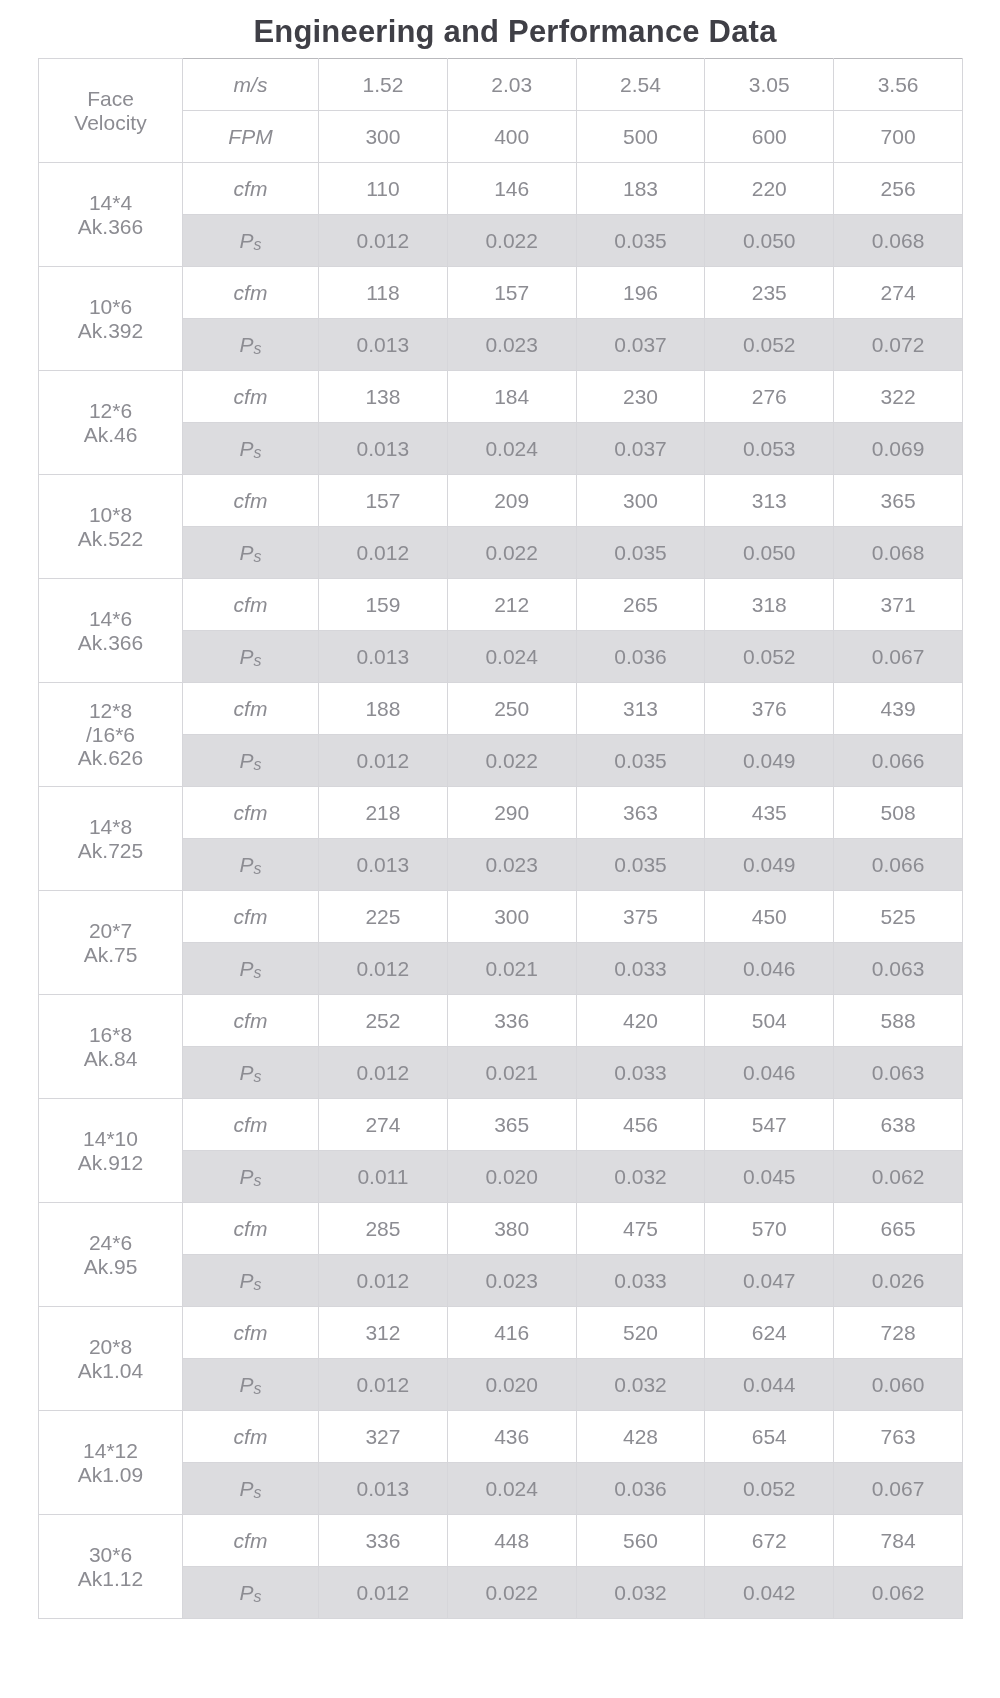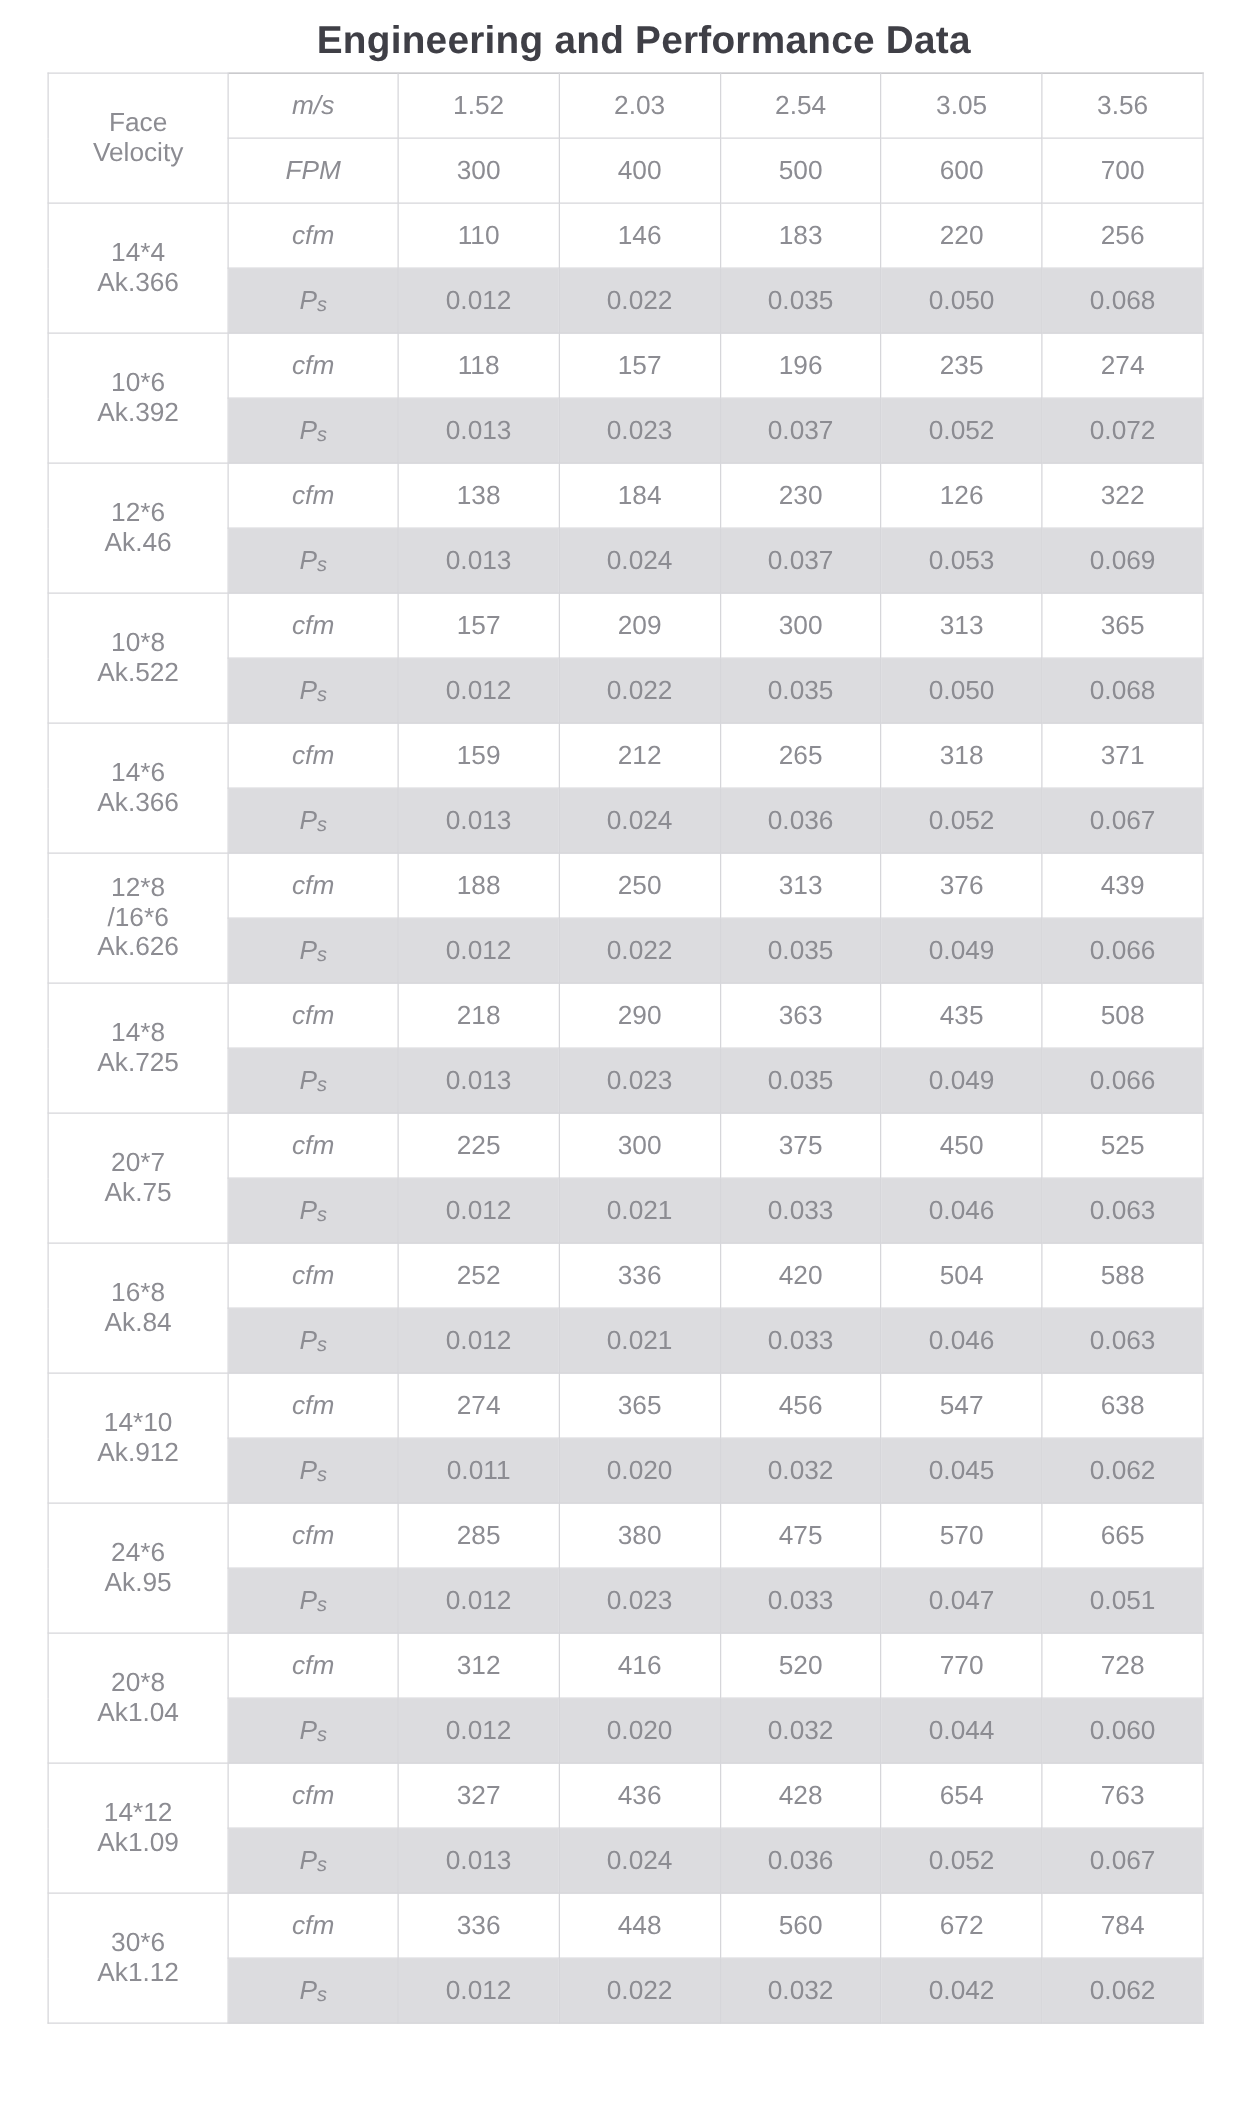--- a/index.html
+++ b/index.html
@@ -167,21 +167,21 @@
         </tr>
         <tr class="band-cfm">
           <td class="label-cell row-head" rowspan="2">
             <span class="l-line">12*6</span>
             <span class="l-line">Ak.46</span>
           </td>
           <td class="unitcell">cfm</td>
           <td class="datacell">138</td>
           <td class="datacell">184</td>
           <td class="datacell">230</td>
-          <td class="datacell">126</td>
+          <td class="datacell">276</td>
           <td class="datacell">322</td>
         </tr>
         <tr class="band-ps">
           <td class="unitcell">P<span class="ps-sub">s</span></td>
           <td class="datacell">0.013</td>
           <td class="datacell">0.024</td>
           <td class="datacell">0.037</td>
           <td class="datacell">0.053</td>
           <td class="datacell">0.069</td>
         </tr>
@@ -337,32 +337,32 @@
           <td class="datacell">475</td>
           <td class="datacell">570</td>
           <td class="datacell">665</td>
         </tr>
         <tr class="band-ps">
           <td class="unitcell">P<span class="ps-sub">s</span></td>
           <td class="datacell">0.012</td>
           <td class="datacell">0.023</td>
           <td class="datacell">0.033</td>
           <td class="datacell">0.047</td>
-          <td class="datacell">0.051</td>
+          <td class="datacell">0.026</td>
         </tr>
         <tr class="band-cfm">
           <td class="label-cell row-head" rowspan="2">
             <span class="l-line">20*8</span>
             <span class="l-line">Ak1.04</span>
           </td>
           <td class="unitcell">cfm</td>
           <td class="datacell">312</td>
           <td class="datacell">416</td>
           <td class="datacell">520</td>
-          <td class="datacell">770</td>
+          <td class="datacell">624</td>
           <td class="datacell">728</td>
         </tr>
         <tr class="band-ps">
           <td class="unitcell">P<span class="ps-sub">s</span></td>
           <td class="datacell">0.012</td>
           <td class="datacell">0.020</td>
           <td class="datacell">0.032</td>
           <td class="datacell">0.044</td>
           <td class="datacell">0.060</td>
         </tr>

